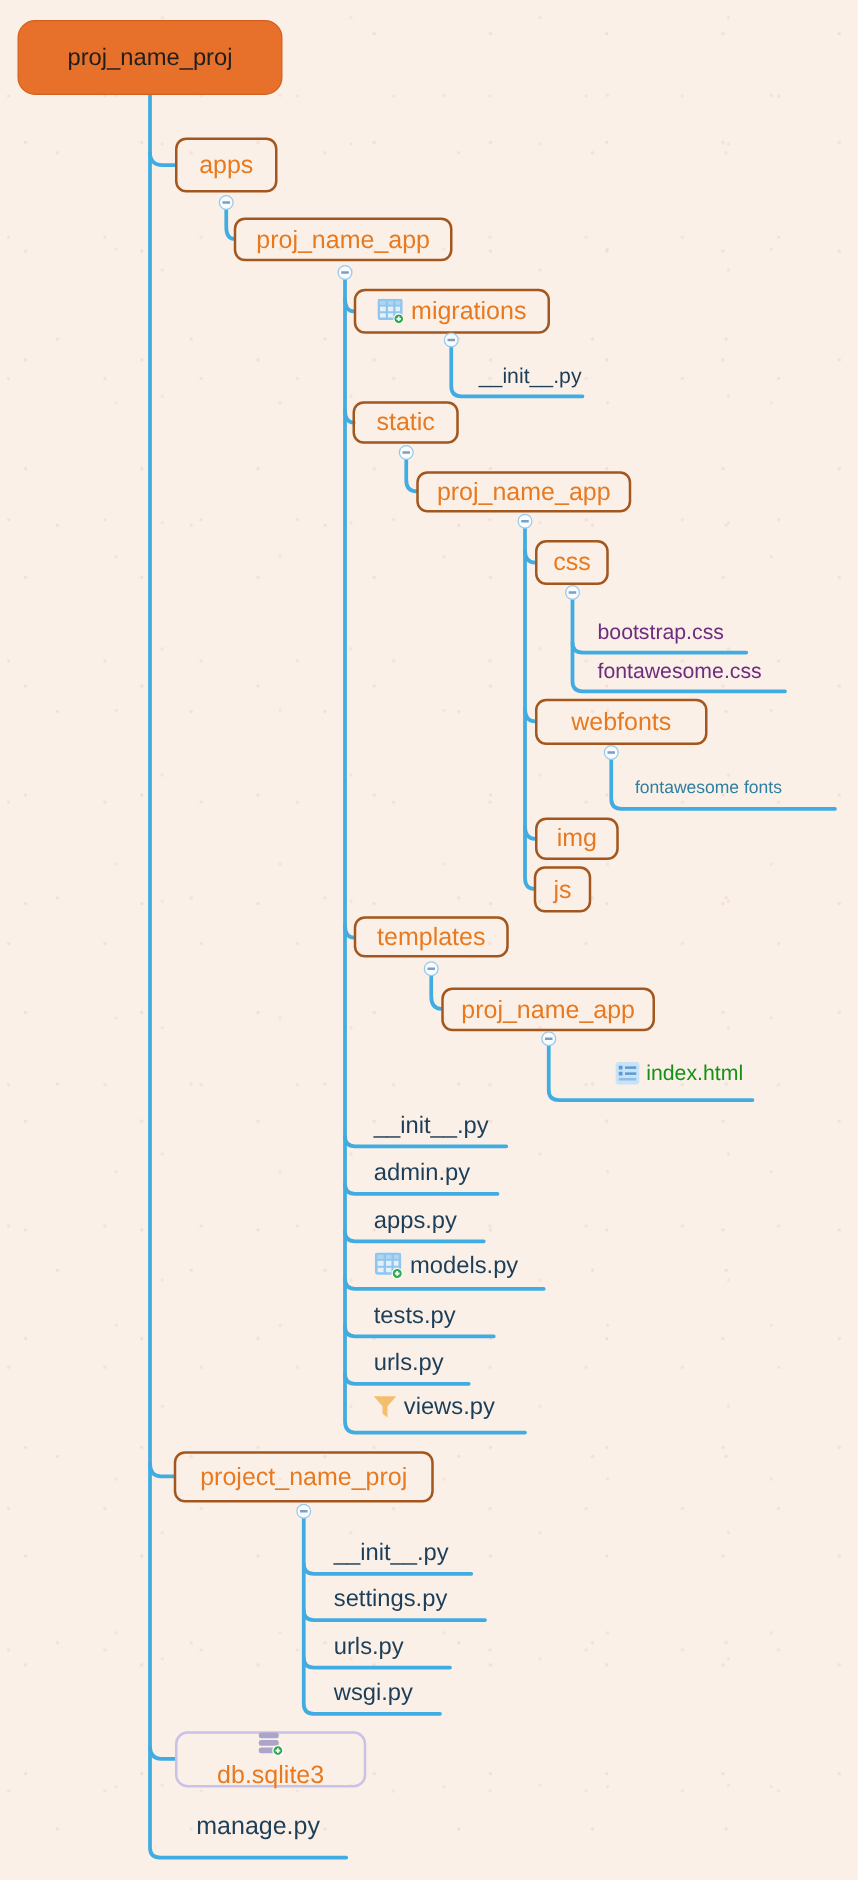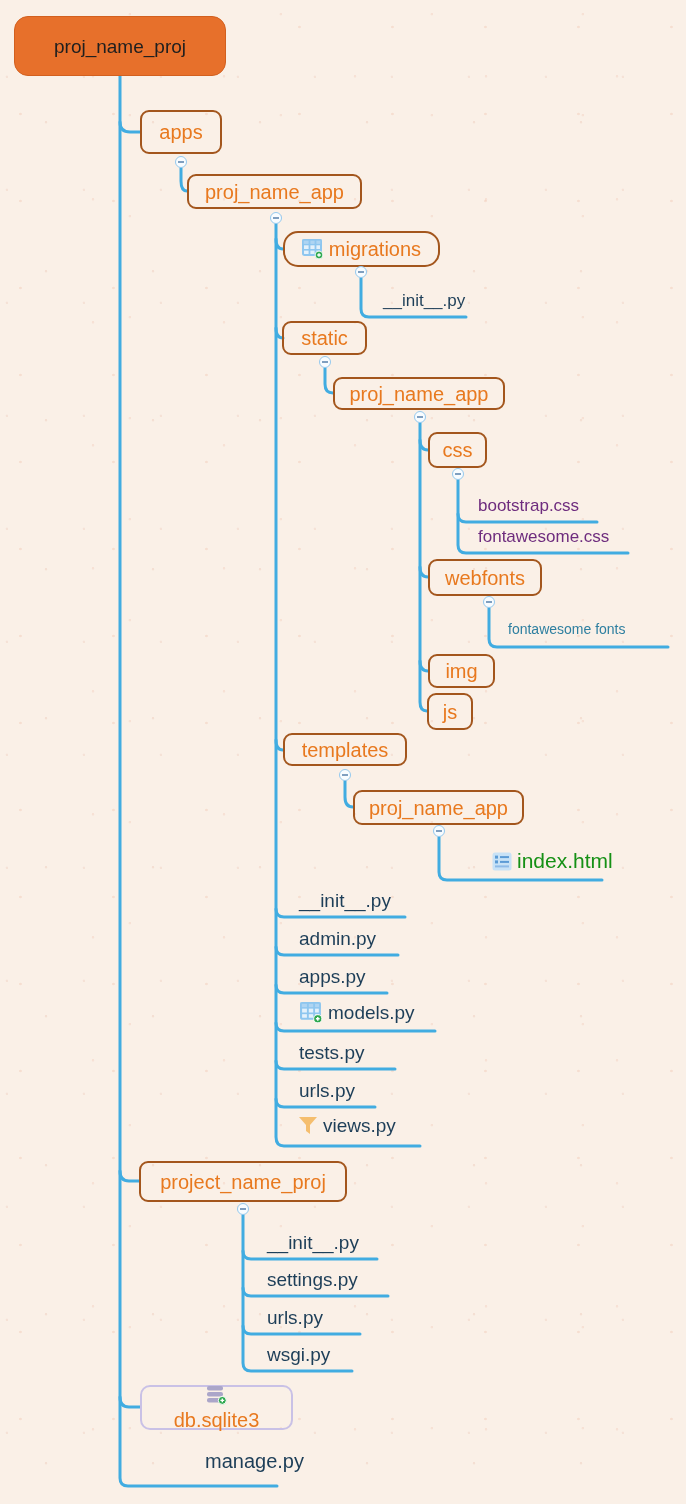--- a/index.html
+++ b/index.html
@@ -30,22 +30,22 @@
   }
   .dbbox{border:2px solid #c9c1e6;border-radius:10px;}
   .file{
     position:absolute;z-index:3;white-space:nowrap;line-height:1.15;
     display:flex;align-items:center;gap:5px;
     color:#1d3e58;font-size:19px;
   }
   .sm{font-size:17px;}
   .purple{color:#6e2c7e;}
   .teal{color:#2e7fa0;}
-  .green{color:#159015;font-size:21px;padding-left:31px;}
-  .manage{font-size:20px;margin-left:48px;}
+  .green{color:#159015;font-size:17px;padding-left:31px;}
+  .manage{font-size:20px;}
   .collapse{
     position:absolute;z-index:4;width:12px;height:12px;box-sizing:border-box;
     border:1.5px solid #94c9ee;border-radius:50%;background:#f8fcff;
   }
   .collapse::after{
     content:"";position:absolute;left:2px;right:2px;top:50%;height:1.5px;
     margin-top:-0.75px;background:#7f9fc0;
   }
   .icn{display:inline-flex;align-items:center;}
 </style>
@@ -103,21 +103,21 @@
   </div>
 
   <div class="box" style="left:140px;top:110px;width:82px;height:44px;">
     <span class="lbl">apps</span>
   </div>
 
   <div class="box" style="left:187px;top:174px;width:175px;height:35px;">
     <span class="lbl">proj_name_app</span>
   </div>
 
-  <div class="box" style="left:283px;top:231px;width:157px;height:36px;border-radius:15px;">
+  <div class="box" style="left:283px;top:231px;width:157px;height:36px;">
     <span class="icn">
       <svg width="22" height="20" viewBox="0 0 22 20">
         <rect x="1" y="1" width="18" height="15" rx="1.5" fill="#e4f1fb" stroke="#8ec6ef" stroke-width="2"></rect>
         <rect x="1" y="1" width="18" height="4.6" fill="#aed4f2" stroke="#8ec6ef" stroke-width="1.4"></rect>
         <line x1="7.5" y1="1" x2="7.5" y2="16" stroke="#8ec6ef" stroke-width="1.8"></line>
         <line x1="13.5" y1="1" x2="13.5" y2="16" stroke="#8ec6ef" stroke-width="1.8"></line>
         <line x1="1" y1="10.8" x2="19" y2="10.8" stroke="#8ec6ef" stroke-width="1.6"></line>
         <circle cx="17" cy="16" r="3.9" fill="#2fa84f" stroke="#ffffff" stroke-width="0.9"></circle>
         <path d="M17 14.2v3.6M15.2 16h3.6" stroke="#ffffff" stroke-width="1.4"></path>
       </svg>
@@ -130,21 +130,21 @@
   </div>
 
   <div class="box" style="left:333px;top:377px;width:172px;height:33px;">
     <span class="lbl">proj_name_app</span>
   </div>
 
   <div class="box" style="left:428px;top:432px;width:59px;height:36px;">
     <span class="lbl">css</span>
   </div>
 
-  <div class="box" style="left:428px;top:559px;width:114px;height:37px;justify-content:center;">
+  <div class="box" style="left:428px;top:559px;width:138px;height:37px;justify-content:center;">
     <span class="lbl">webfonts</span>
   </div>
 
   <div class="box" style="left:428px;top:654px;width:67px;height:34px;">
     <span class="lbl">img</span>
   </div>
 
   <div class="box" style="left:427px;top:693px;width:46px;height:37px;">
     <span class="lbl">js</span>
   </div>

